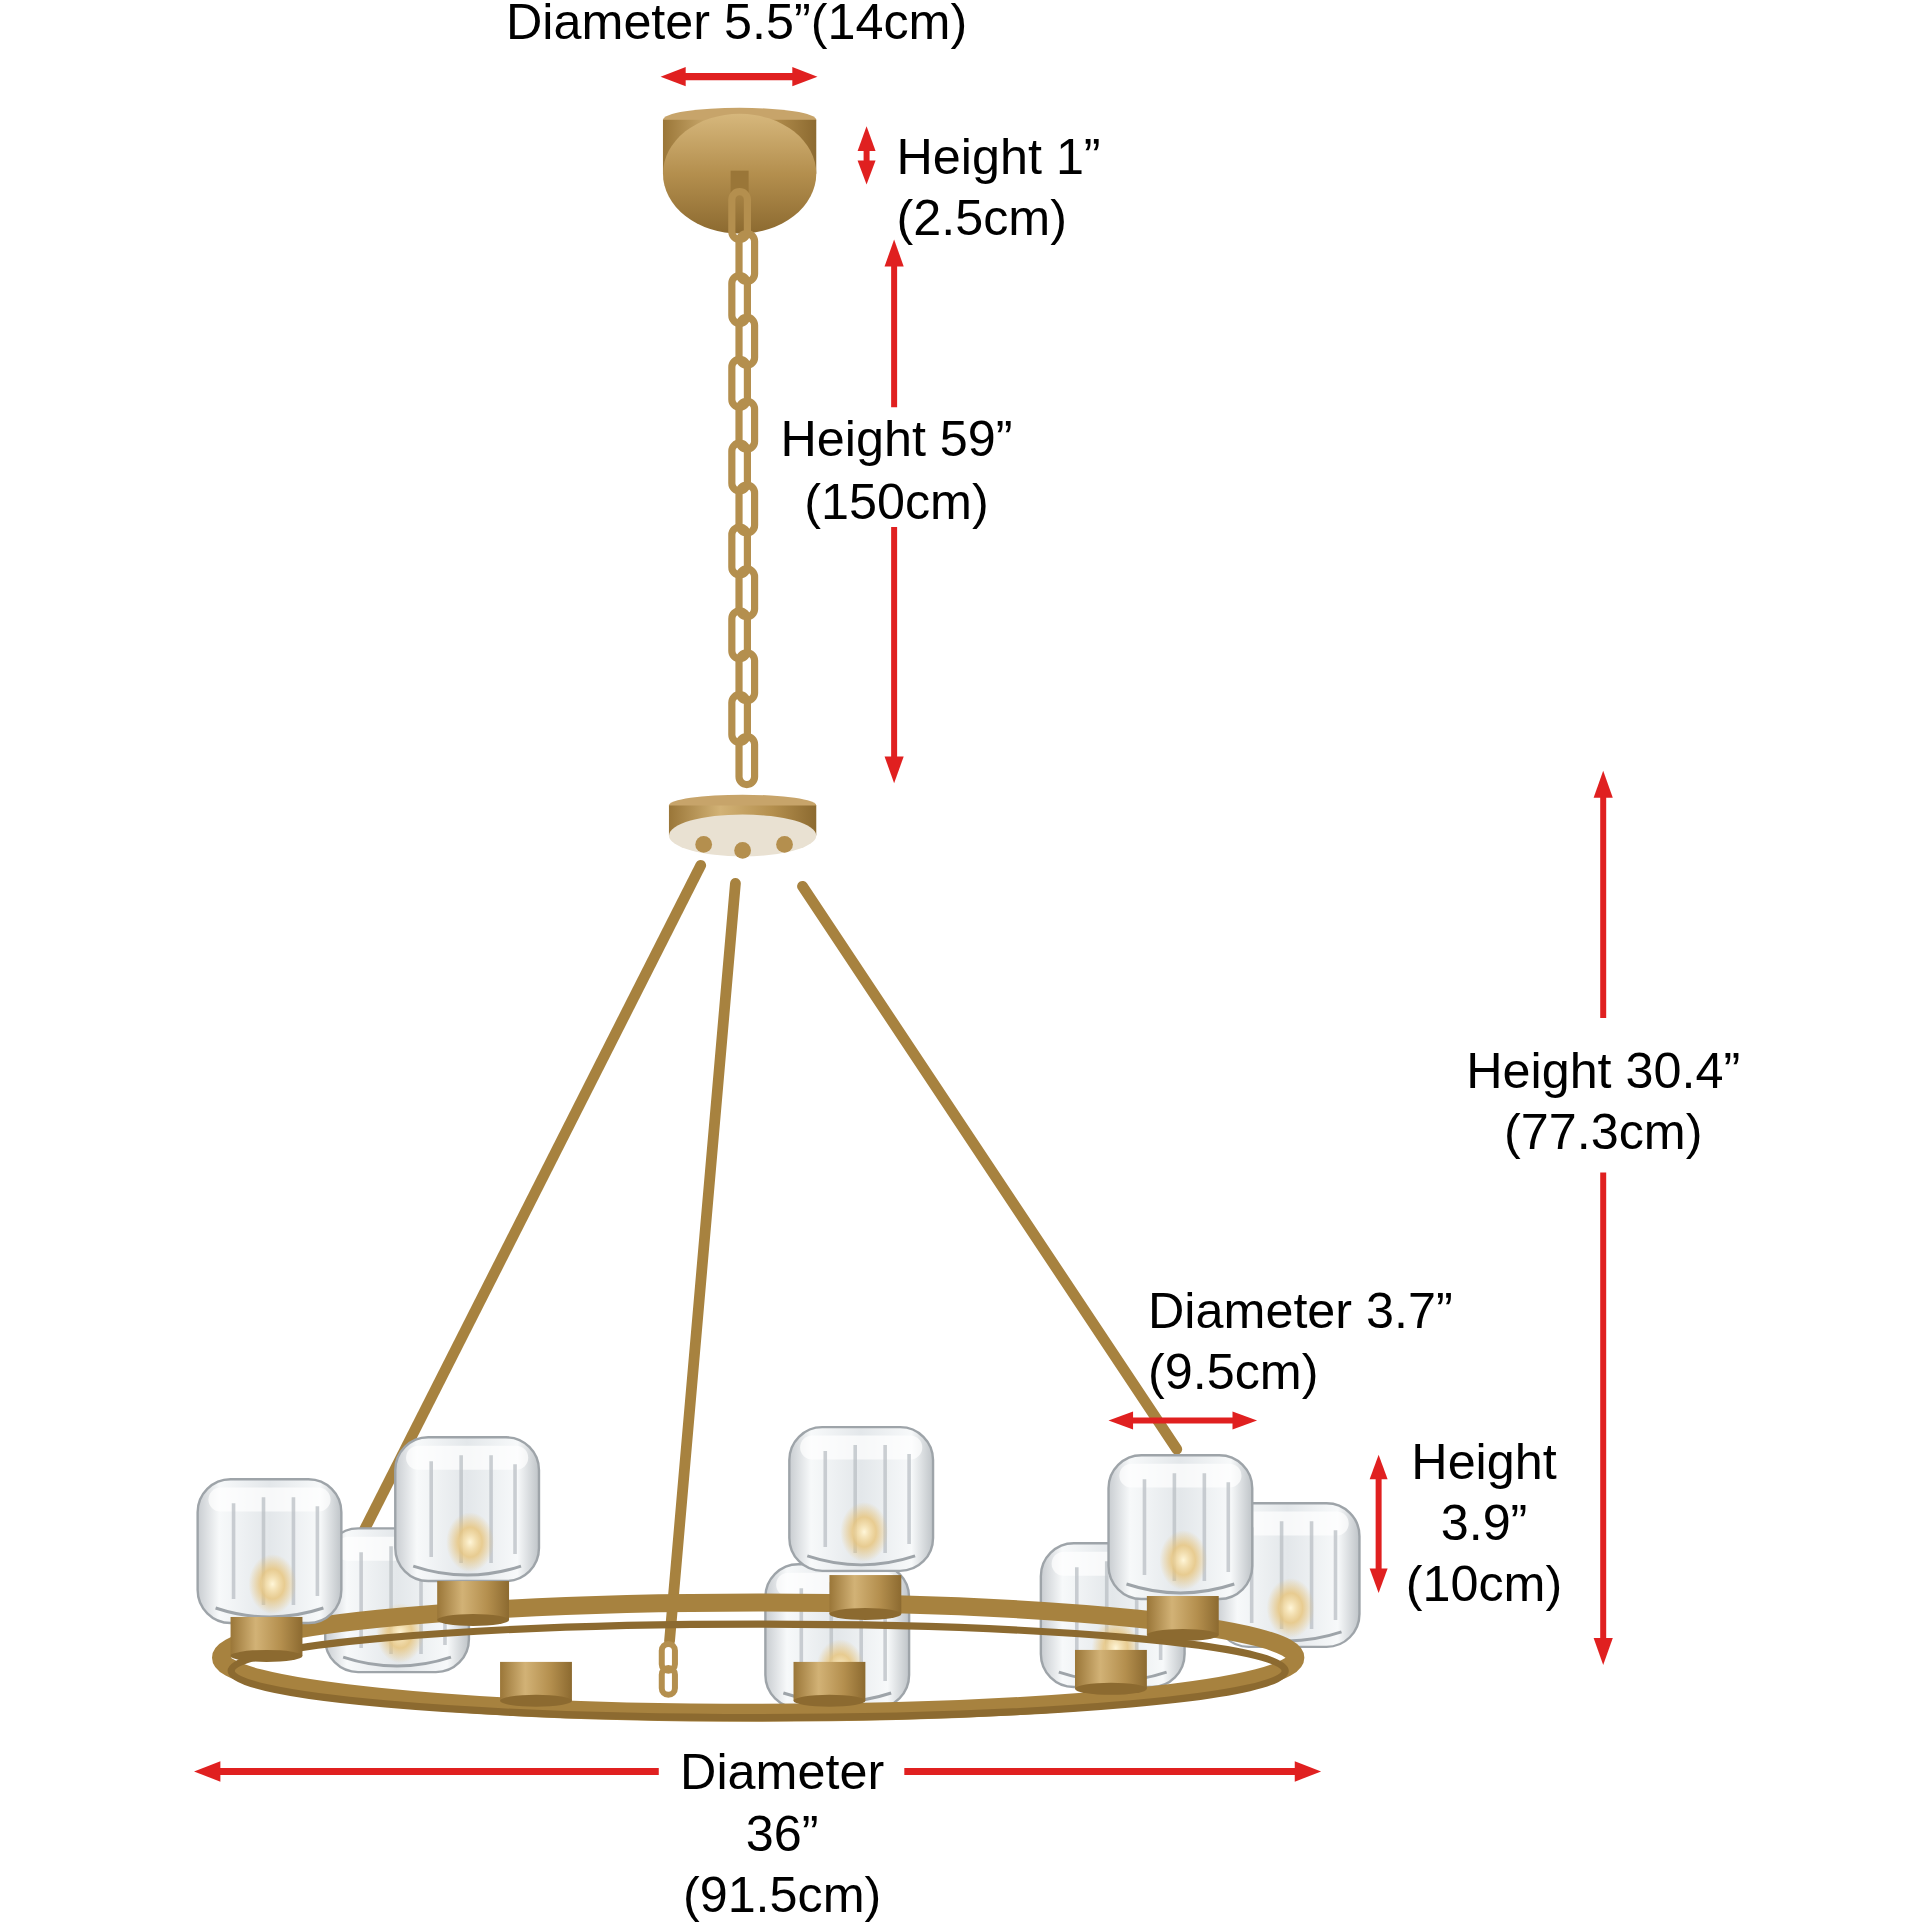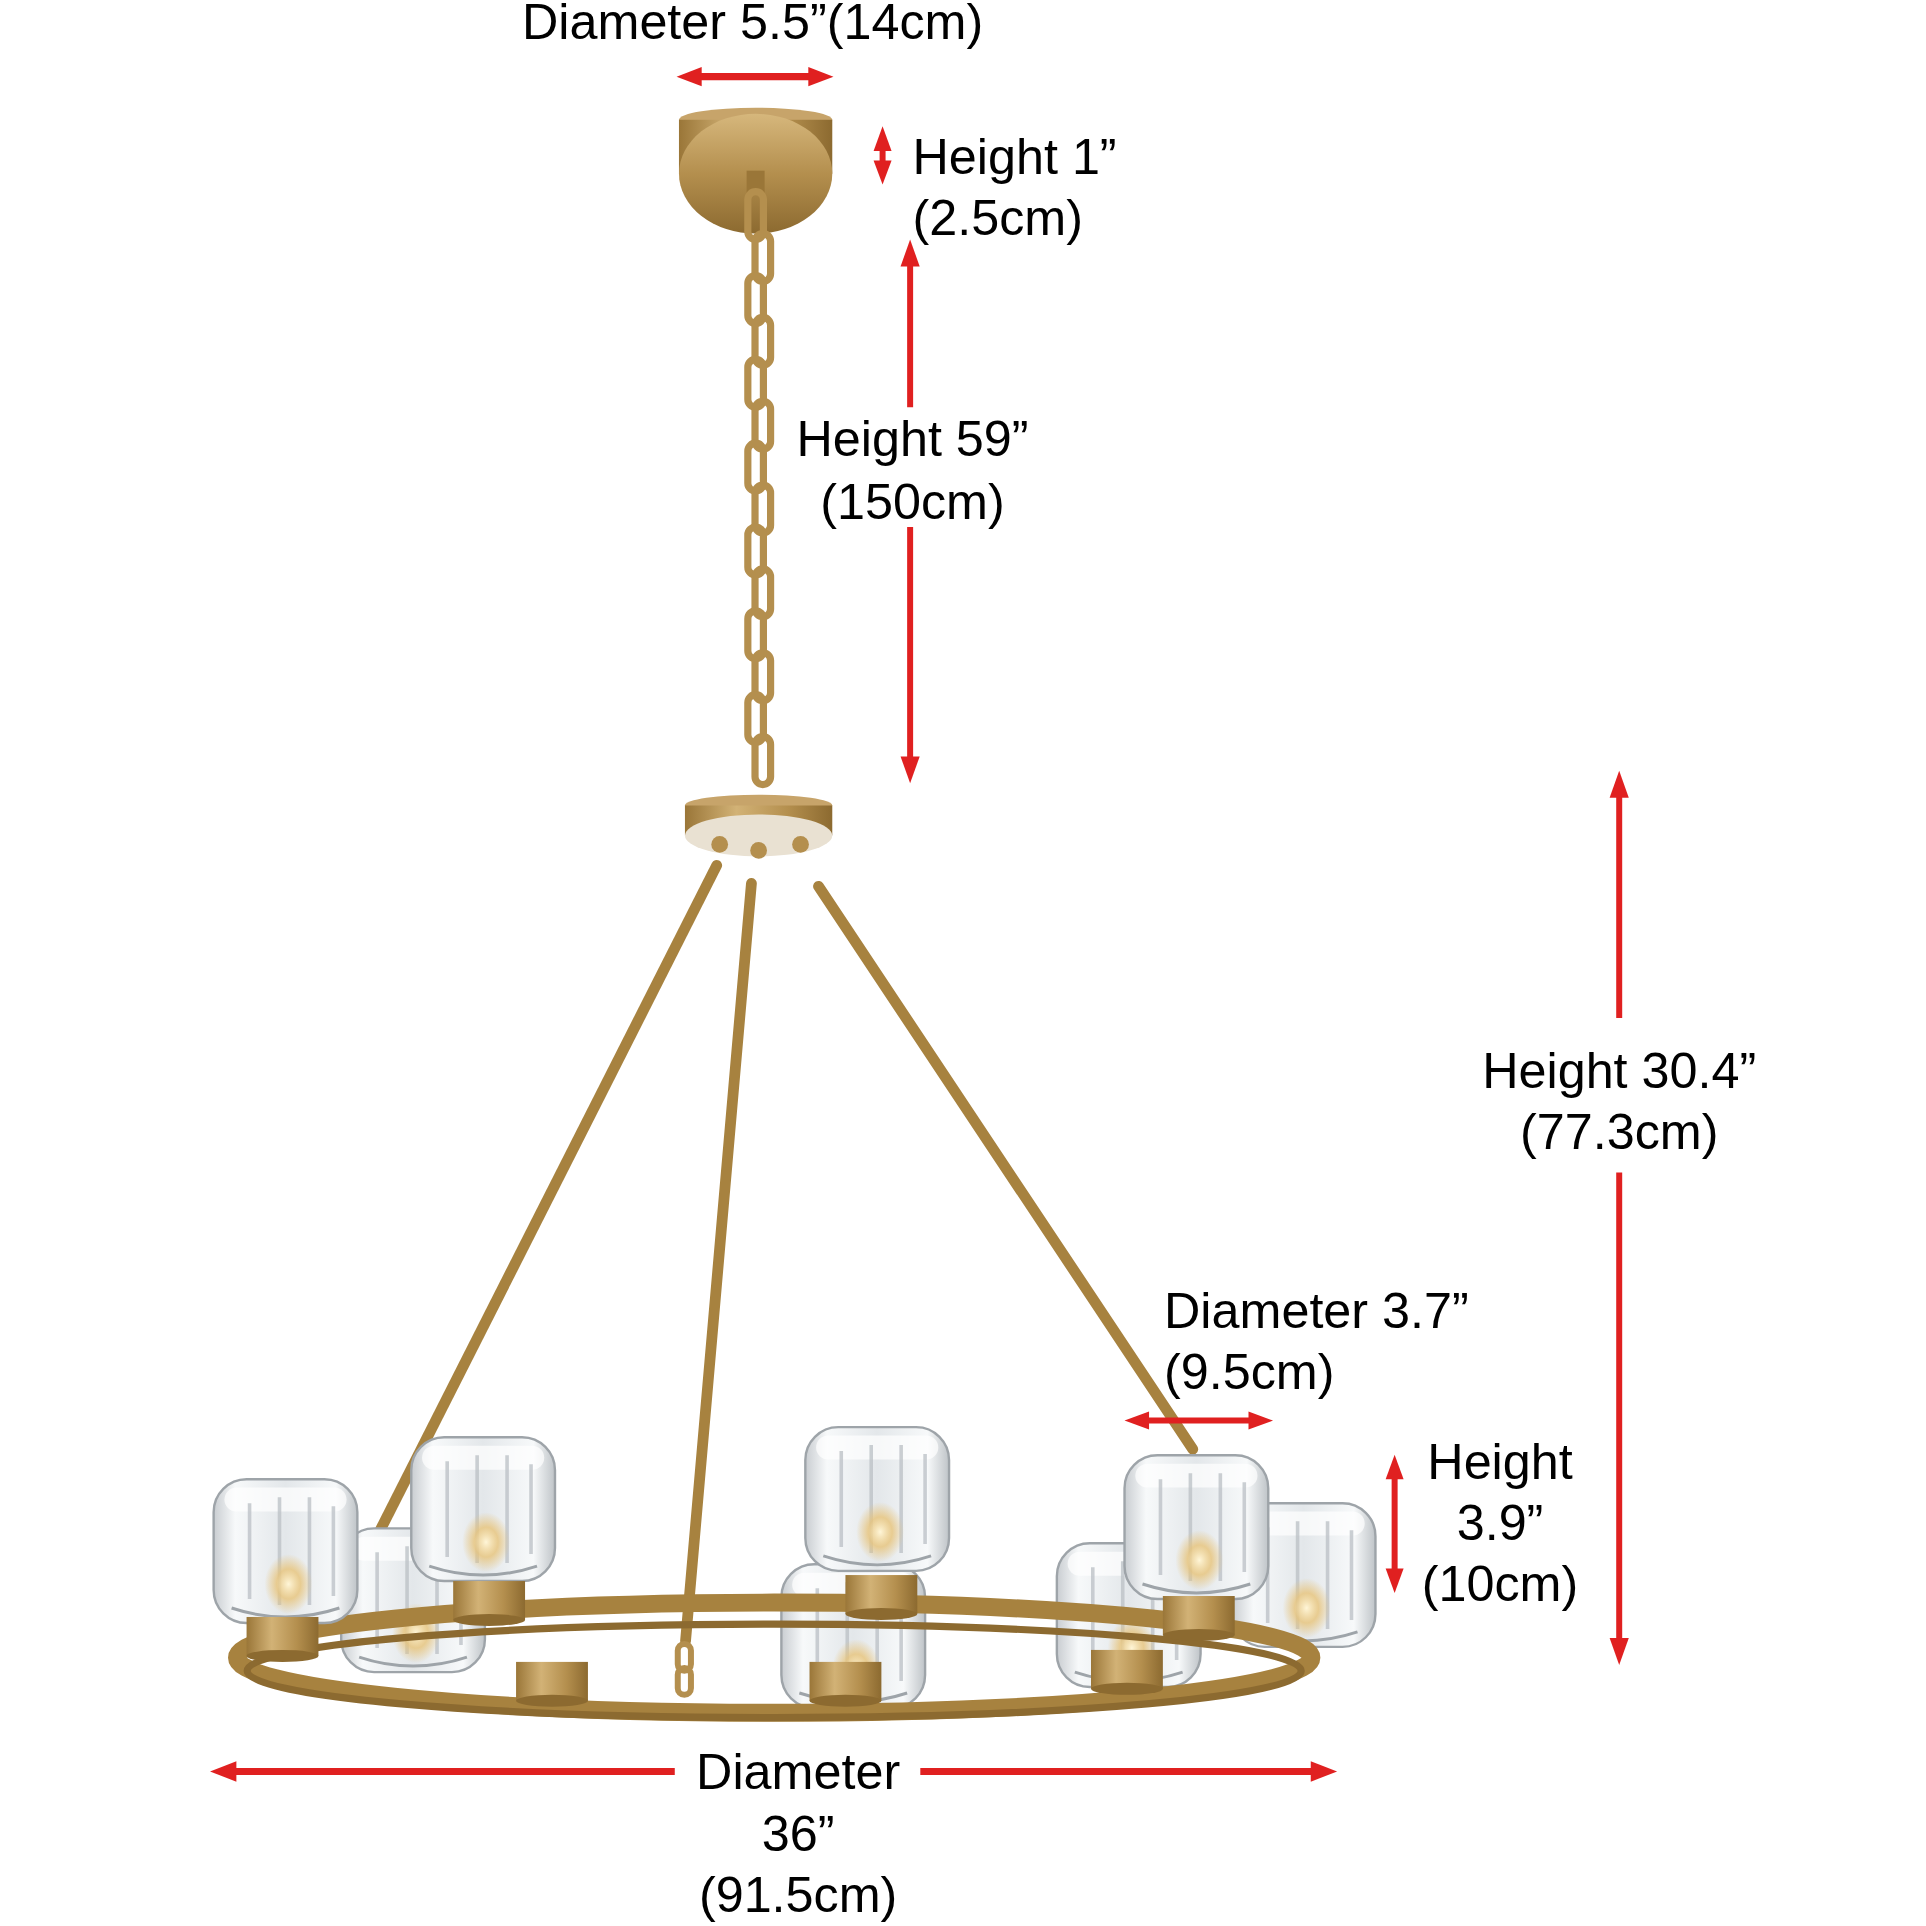--- a/index.html
+++ b/index.html
@@ -1,17 +1,17 @@
 <!DOCTYPE html>
 <html style="font-size:9.6px"><head>
 <meta charset="utf-8">
 <style>
   html, body { margin: 0; padding: 0; background: #ffffff; }
   body { width: 1926px; height: 1926px; overflow: hidden; }
-  #stage { position: absolute; left: 16px; top: 0; width: 1717px; height: 1926px; }
+  #stage { position: absolute; left: 0; top: 0; width: 1717px; height: 1926px; }
   svg text {
     font-family: "Liberation Sans", "DejaVu Sans", sans-serif;
     fill: #000000;
     font-size: 84px;
   }
   .mid { text-anchor: middle; }
   .start { text-anchor: start; }
 </style>
 </head>
 <body>

